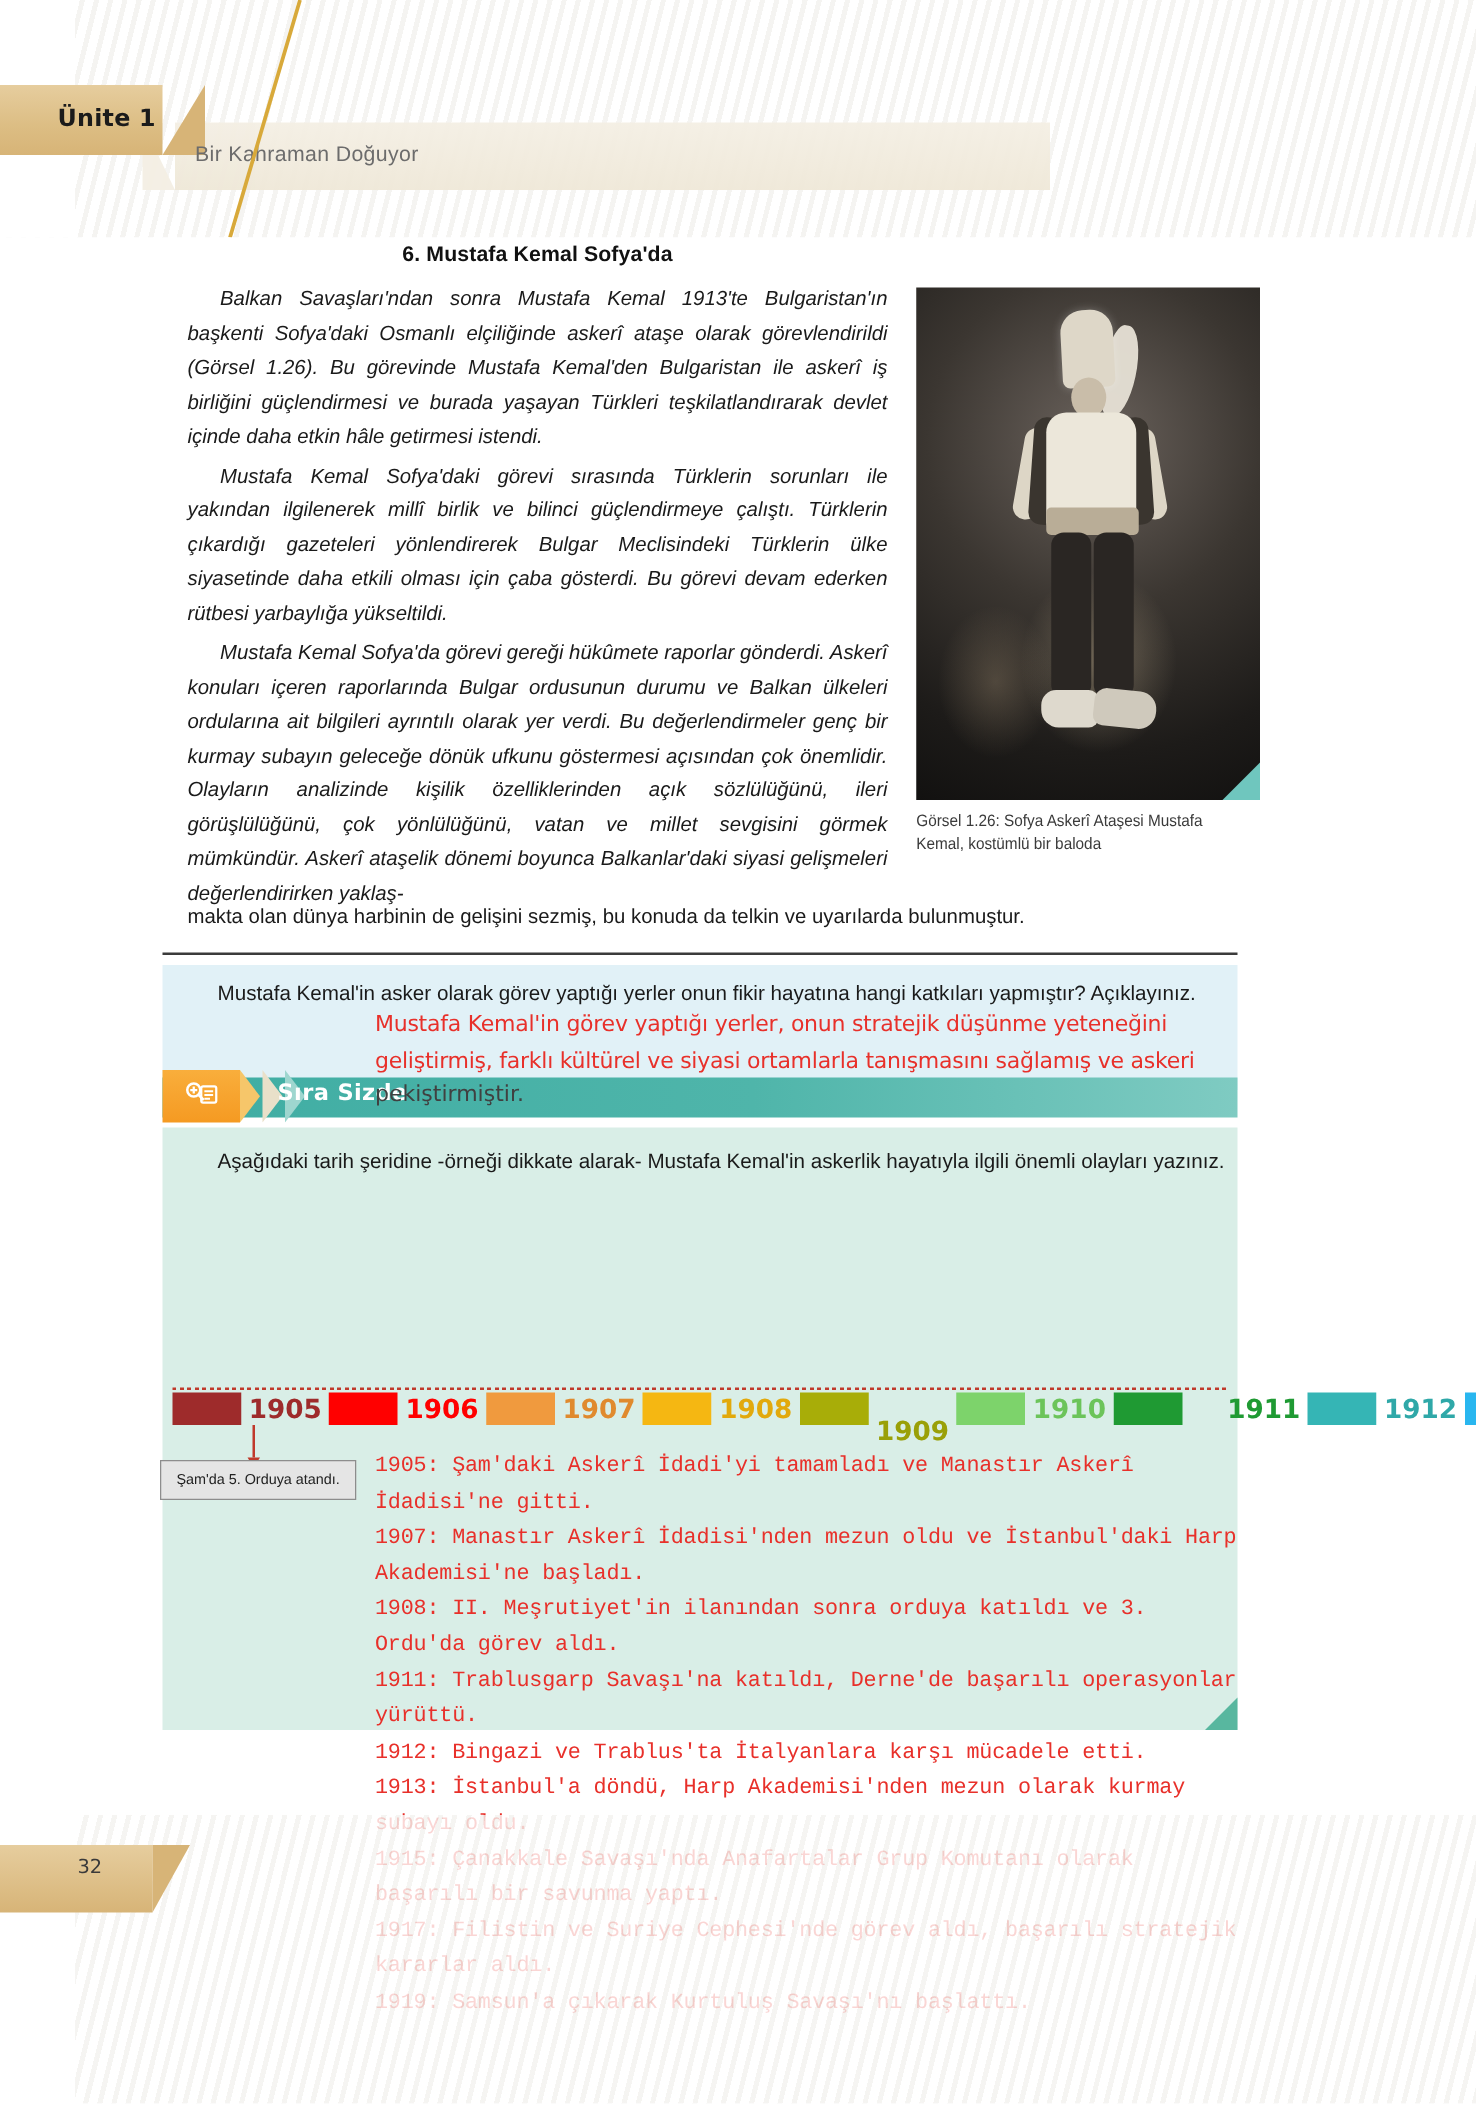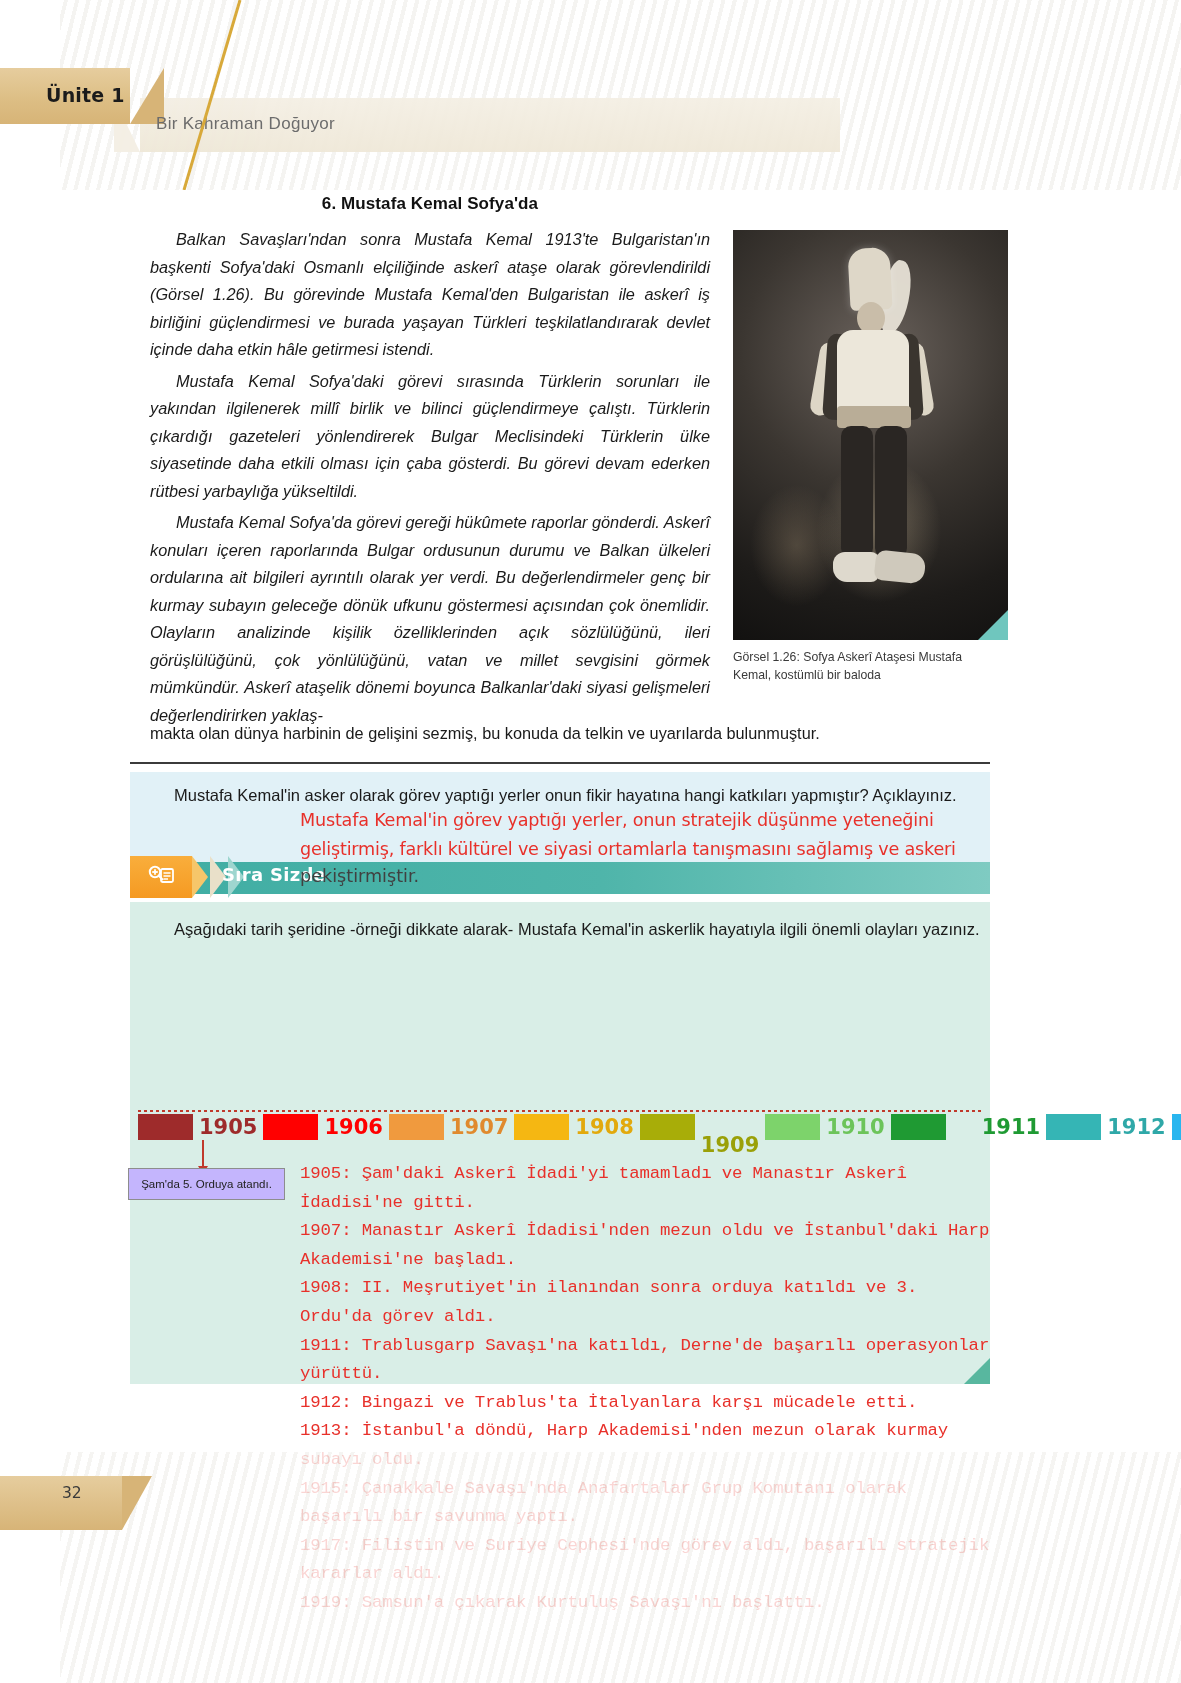--- a/index.html
+++ b/index.html
@@ -221,21 +221,21 @@
   }
   .tl-arrow{
     position:absolute;left:202px;top:1140px;width:2px;height:26px;background:#c0392b;
   }
   .tl-arrow:after{
     content:"";position:absolute;left:-4px;top:26px;width:0;height:0;
     border-style:solid;border-width:8px 5px 0 5px;border-color:#c0392b transparent transparent transparent;
   }
   .tl-note{
     position:absolute;left:128px;top:1168px;width:155px;height:30px;
-    border:1px solid #8d8d8d;background:#c4b5fd;
+    border:1px solid #8d8d8d;background:#e5e5e5;
     display:flex;align-items:center;justify-content:center;
     font-size:11.5px;color:#222;font-family:"Liberation Sans",sans-serif;
   }
 
   
   .answers{
     position:absolute;left:300px;top:1160px;width:690px;
     font-size:17.4px;line-height:28.6px;color:#e8302a;
     font-family:Liberation Mono, monospace;
     letter-spacing:-0.15px;

